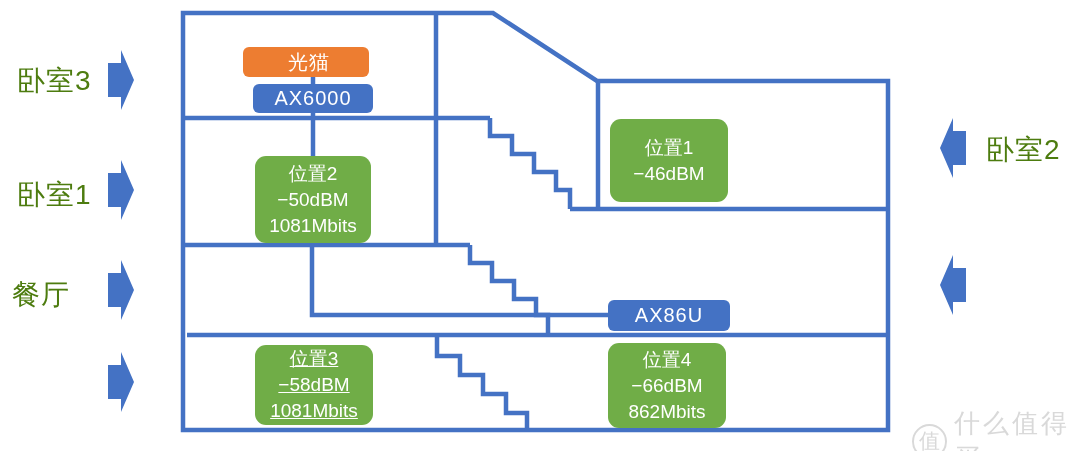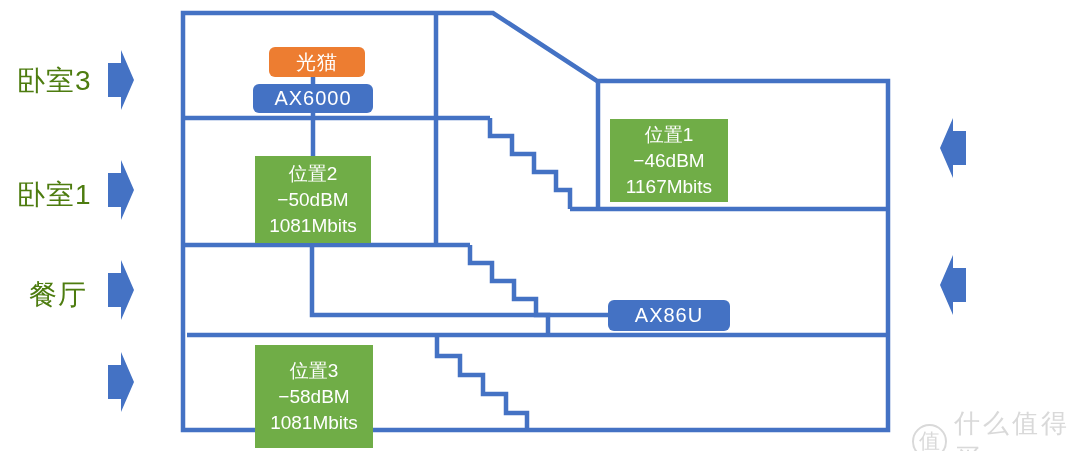--- a/index.html
+++ b/index.html
@@ -12,21 +12,21 @@
     letter-spacing:1px;
   }
   .device-box{
     position:absolute;color:#ffffff;border-radius:6px;
     display:flex;align-items:center;justify-content:center;
     font-size:20px;letter-spacing:1px;
   }
   .modem{background:#ED7D31;}
   .router{background:#4472C4;}
   .meas-box{
-    position:absolute;background:#70AD47;color:#ffffff;border-radius:0;
+    position:absolute;background:#70AD47;color:#ffffff;border-radius:11px;
     display:flex;flex-direction:column;align-items:center;justify-content:center;
     font-size:19px;line-height:26px;text-align:center;
   }
   .watermark{
     position:absolute;left:912px;top:406px;color:#D9D9D9;font-size:26px;
     display:flex;align-items:center;gap:7px;letter-spacing:3px;
   }
   .wm-badge{
     width:31px;height:31px;border:2px solid #D9D9D9;border-radius:50%;
     display:inline-flex;align-items:center;justify-content:center;
@@ -64,40 +64,45 @@
       <path d="M108,273 H121 V260 L134,290 L121,320 V307 H108 Z"></path>
       <path d="M108,365 H121 V352 L134,382 L121,412 V399 H108 Z"></path>
 
       <path d="M966,131 H953 V118 L940,148 L953,178 V165 H966 Z"></path>
       <path d="M966,268 H953 V255 L940,285 L953,315 V302 H966 Z"></path>
     </g>
   </svg>
 
   <div class="room-label" style="left:17px;top:62px;">卧室3</div>
   <div class="room-label" style="left:17px;top:176px;">卧室1</div>
-  <div class="room-label" style="left:29px;top:276px;text-align:right;">餐厅</div>
+  <div class="room-label" style="left:12px;top:276px;text-align:right;">餐厅</div>
+  <div class="room-label" style="left:986px;top:131px;">卧室2</div>
 
-  <div class="device-box modem" style="left:269px;top:47px;width:96px;height:30px;">光猫</div>
+  <div class="device-box modem" style="left:243px;top:47px;width:120px;height:30px;padding-left:6px;">光猫</div>
   <div class="device-box router" style="left:253px;top:84px;width:120px;height:29px;">AX6000</div>
   <div class="device-box router" style="left:608px;top:300px;width:122px;height:31px;">AX86U</div>
 
   <div class="meas-box" style="left:610px;top:119px;width:118px;height:83px;">
     <span>位置1</span>
     <span>−46dBM</span>
-    <span>1167Mbits</span>
   </div>
   <div class="meas-box" style="left:255px;top:156px;width:116px;height:87px;">
     <span>位置2</span>
     <span>−50dBM</span>
     <span>1081Mbits</span>
   </div>
-  <div class="meas-box" style="left:255px;top:345px;width:118px;height:103px;">
+  <div class="meas-box" style="left:255px;top:345px;width:118px;height:80px;text-decoration:underline;">
     <span>位置3</span>
     <span>−58dBM</span>
     <span>1081Mbits</span>
+  </div>
+  <div class="meas-box" style="left:608px;top:343px;width:118px;height:85px;">
+    <span>位置4</span>
+    <span>−66dBM</span>
+    <span>862Mbits</span>
   </div>
 
   <div class="watermark">
     <span class="wm-badge">值</span>
     <span>什么值得买</span>
   </div>
 
 </div>
 
 </body></html>

